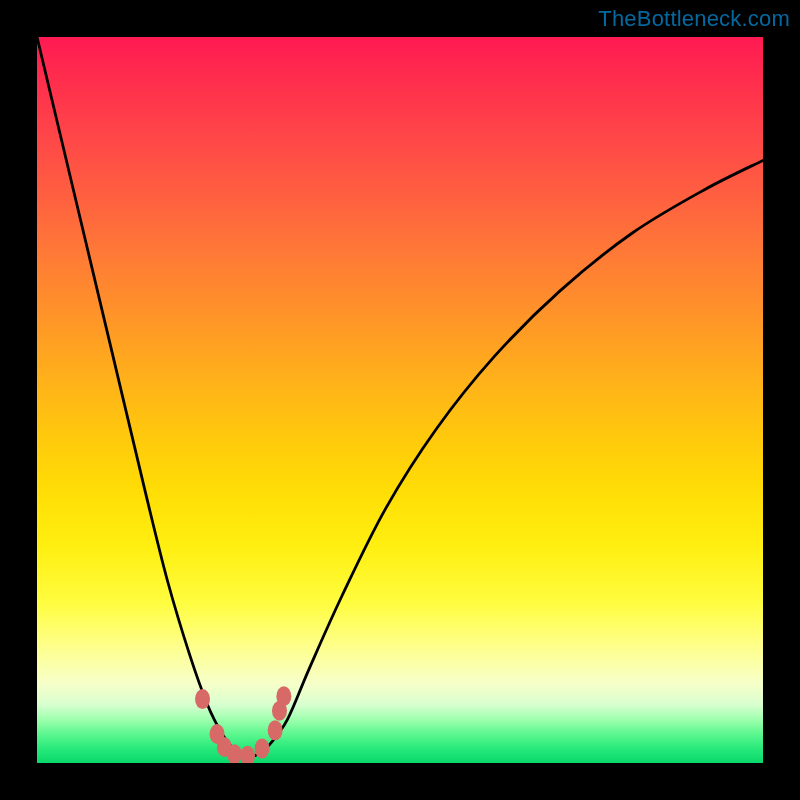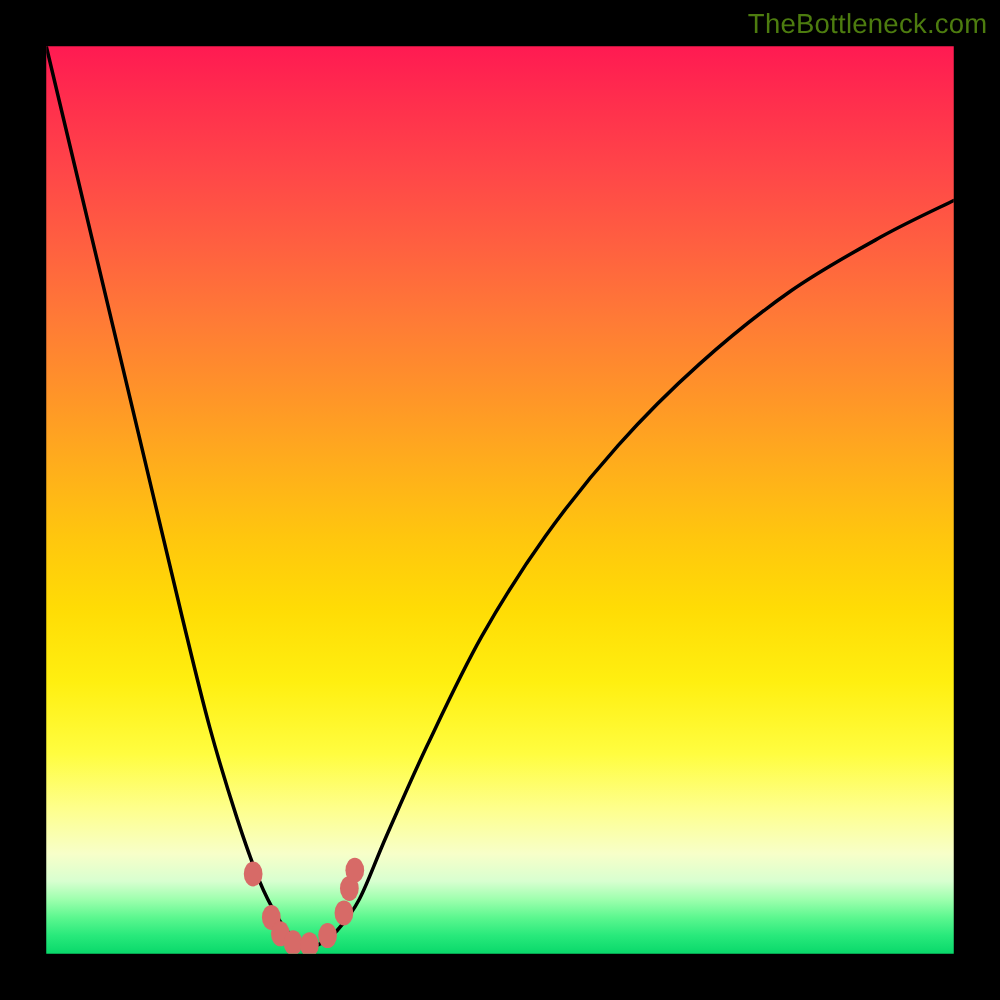--- a/index.html
+++ b/index.html
@@ -41,21 +41,21 @@
       #9effae 94%,
       #5cf78f 96%,
       #28e97b 98%,
       #09d86a 100%
     );
   }
   .watermark {
     position: absolute;
     top: 6px;
     right: 10px;
-    color: #4d7c0f;
+    color: #0369a1;
     font-size: 22px;
     font-weight: 500;
     letter-spacing: 0.2px;
     user-select: none;
   }
   svg.curve {
     position: absolute;
     left: 0; top: 0;
     width: 726px; height: 726px;
   }

